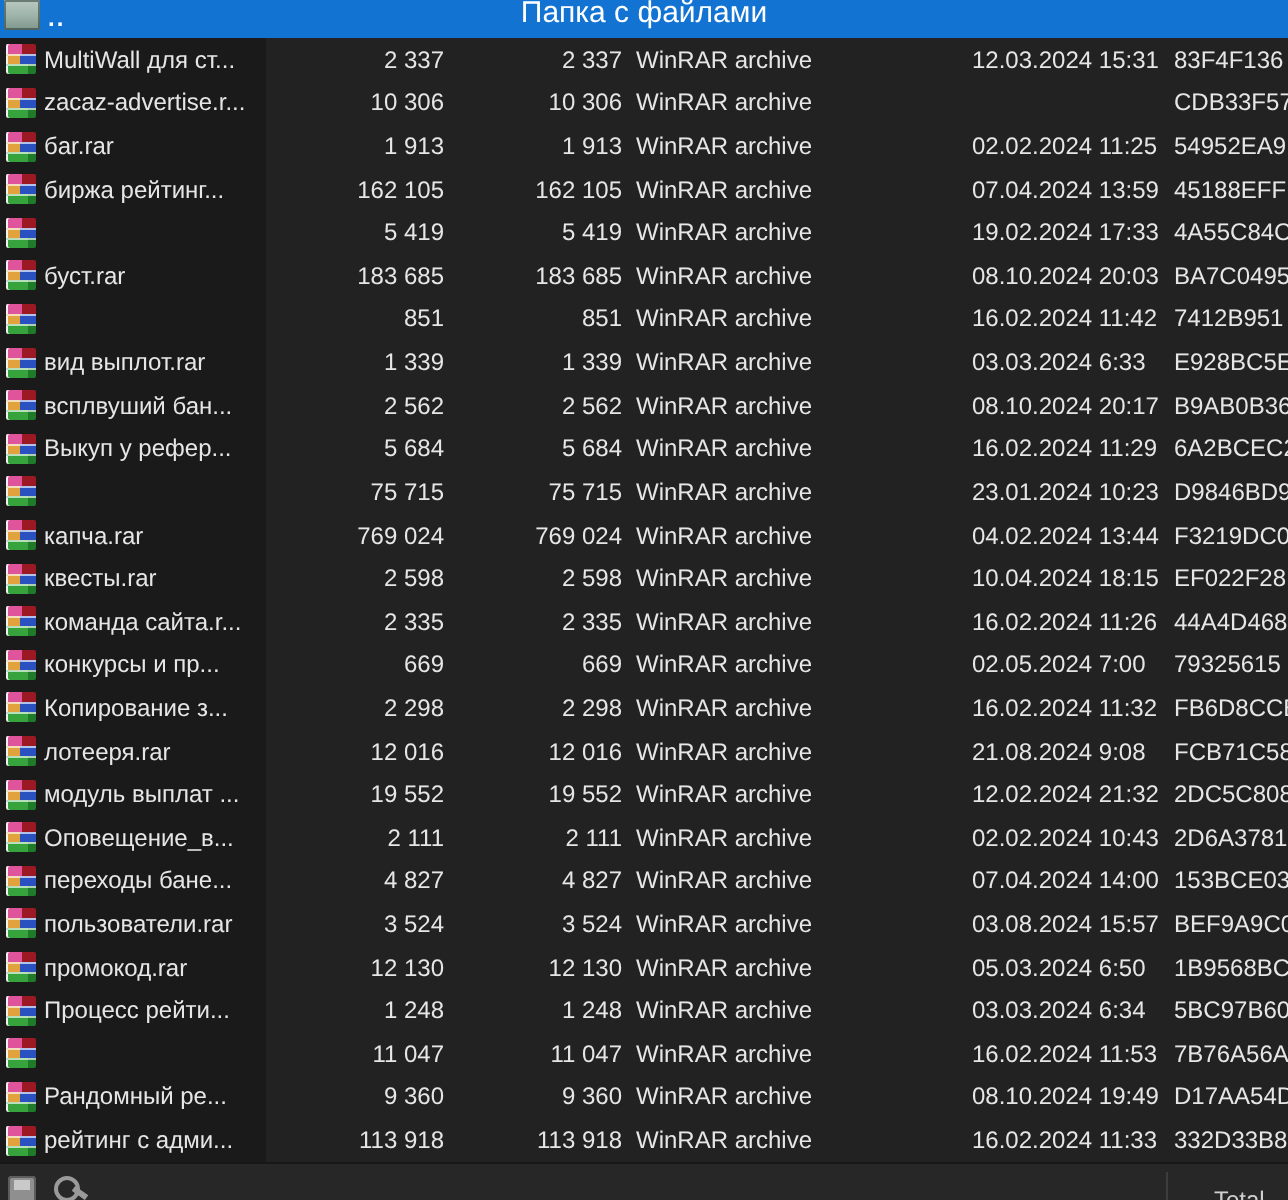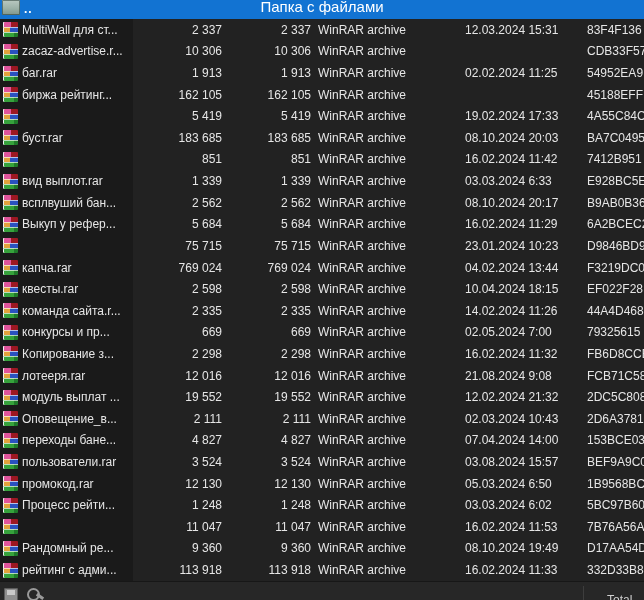--- a/index.html
+++ b/index.html
@@ -31,21 +31,21 @@
 
   
   #list{position:absolute;left:0;top:19px;width:644px;height:562px;}
   .row{position:relative;width:644px;height:21.615px;}
   .cell{position:absolute;top:0;height:100%;display:flex;align-items:center;white-space:nowrap;}
   .c-icon{left:3px;width:16px;}
   .c-name{left:22px;width:110px;overflow:hidden;}
   .c-size{left:132px;width:90px;justify-content:flex-end;}
   .c-packed{left:221px;width:90px;justify-content:flex-end;}
   .c-type{left:318px;width:146px;}
-  .c-date{left:465px;width:118px;}
+  .c-date{left:486px;width:118px;}
   .c-crc{left:587px;width:57px;overflow:hidden;}
 
   
   .ricon{position:relative;width:15px;height:15px;}
   .ricon .b{position:absolute;left:0;width:15px;height:5px;box-shadow:inset 1px 0 0 #f2f2f2;}
   .ricon .b1{top:0;background:linear-gradient(90deg,#e0549b 0 8px,#9c1822 8px 15px);border-radius:1px 1px 0 0;}
   .ricon .b2{top:5px;background:linear-gradient(90deg,#e2a23c 0 7px,#2a51c0 7px 15px);}
   .ricon .b3{top:10px;background:linear-gradient(90deg,#36a33c 0 11px,#1f7a2a 11px 15px);border-radius:0 0 1px 1px;}
   .ricon .b+.b{border-top:1px solid rgba(255,255,255,.65);box-sizing:border-box;}
 
@@ -128,20 +128,21 @@
           <span class="ricon">
             <span class="b b1"></span>
             <span class="b b2"></span>
             <span class="b b3"></span>
           </span>
         </span>
         <span class="cell c-name">биржа рейтинг...</span>
         <span class="cell c-size">162 105</span>
         <span class="cell c-packed">162 105</span>
         <span class="cell c-type">WinRAR archive</span>
+        <span class="cell c-date">07.04.2024 13:59</span>
         <span class="cell c-crc">45188EFF</span>
       </div>
       <div class="row">
         <span class="cell c-icon">
           <span class="ricon">
             <span class="b b1"></span>
             <span class="b b2"></span>
             <span class="b b3"></span>
           </span>
         </span>
@@ -274,21 +275,21 @@
           <span class="ricon">
             <span class="b b1"></span>
             <span class="b b2"></span>
             <span class="b b3"></span>
           </span>
         </span>
         <span class="cell c-name">команда сайта.r...</span>
         <span class="cell c-size">2 335</span>
         <span class="cell c-packed">2 335</span>
         <span class="cell c-type">WinRAR archive</span>
-        <span class="cell c-date">14.02.2024 11:26</span>
+        <span class="cell c-date">16.02.2024 11:26</span>
         <span class="cell c-crc">44A4D468</span>
       </div>
       <div class="row">
         <span class="cell c-icon">
           <span class="ricon">
             <span class="b b1"></span>
             <span class="b b2"></span>
             <span class="b b3"></span>
           </span>
         </span>
@@ -349,21 +350,21 @@
           <span class="ricon">
             <span class="b b1"></span>
             <span class="b b2"></span>
             <span class="b b3"></span>
           </span>
         </span>
         <span class="cell c-name">Оповещение_в...</span>
         <span class="cell c-size">2 111</span>
         <span class="cell c-packed">2 111</span>
         <span class="cell c-type">WinRAR archive</span>
-        <span class="cell c-date">02.03.2024 10:43</span>
+        <span class="cell c-date">02.02.2024 10:43</span>
         <span class="cell c-crc">2D6A3781</span>
       </div>
       <div class="row">
         <span class="cell c-icon">
           <span class="ricon">
             <span class="b b1"></span>
             <span class="b b2"></span>
             <span class="b b3"></span>
           </span>
         </span>
@@ -409,21 +410,21 @@
           <span class="ricon">
             <span class="b b1"></span>
             <span class="b b2"></span>
             <span class="b b3"></span>
           </span>
         </span>
         <span class="cell c-name">Процесс рейти...</span>
         <span class="cell c-size">1 248</span>
         <span class="cell c-packed">1 248</span>
         <span class="cell c-type">WinRAR archive</span>
-        <span class="cell c-date">03.03.2024 6:02</span>
+        <span class="cell c-date">03.03.2024 6:34</span>
         <span class="cell c-crc">5BC97B60</span>
       </div>
       <div class="row">
         <span class="cell c-icon">
           <span class="ricon">
             <span class="b b1"></span>
             <span class="b b2"></span>
             <span class="b b3"></span>
           </span>
         </span>

